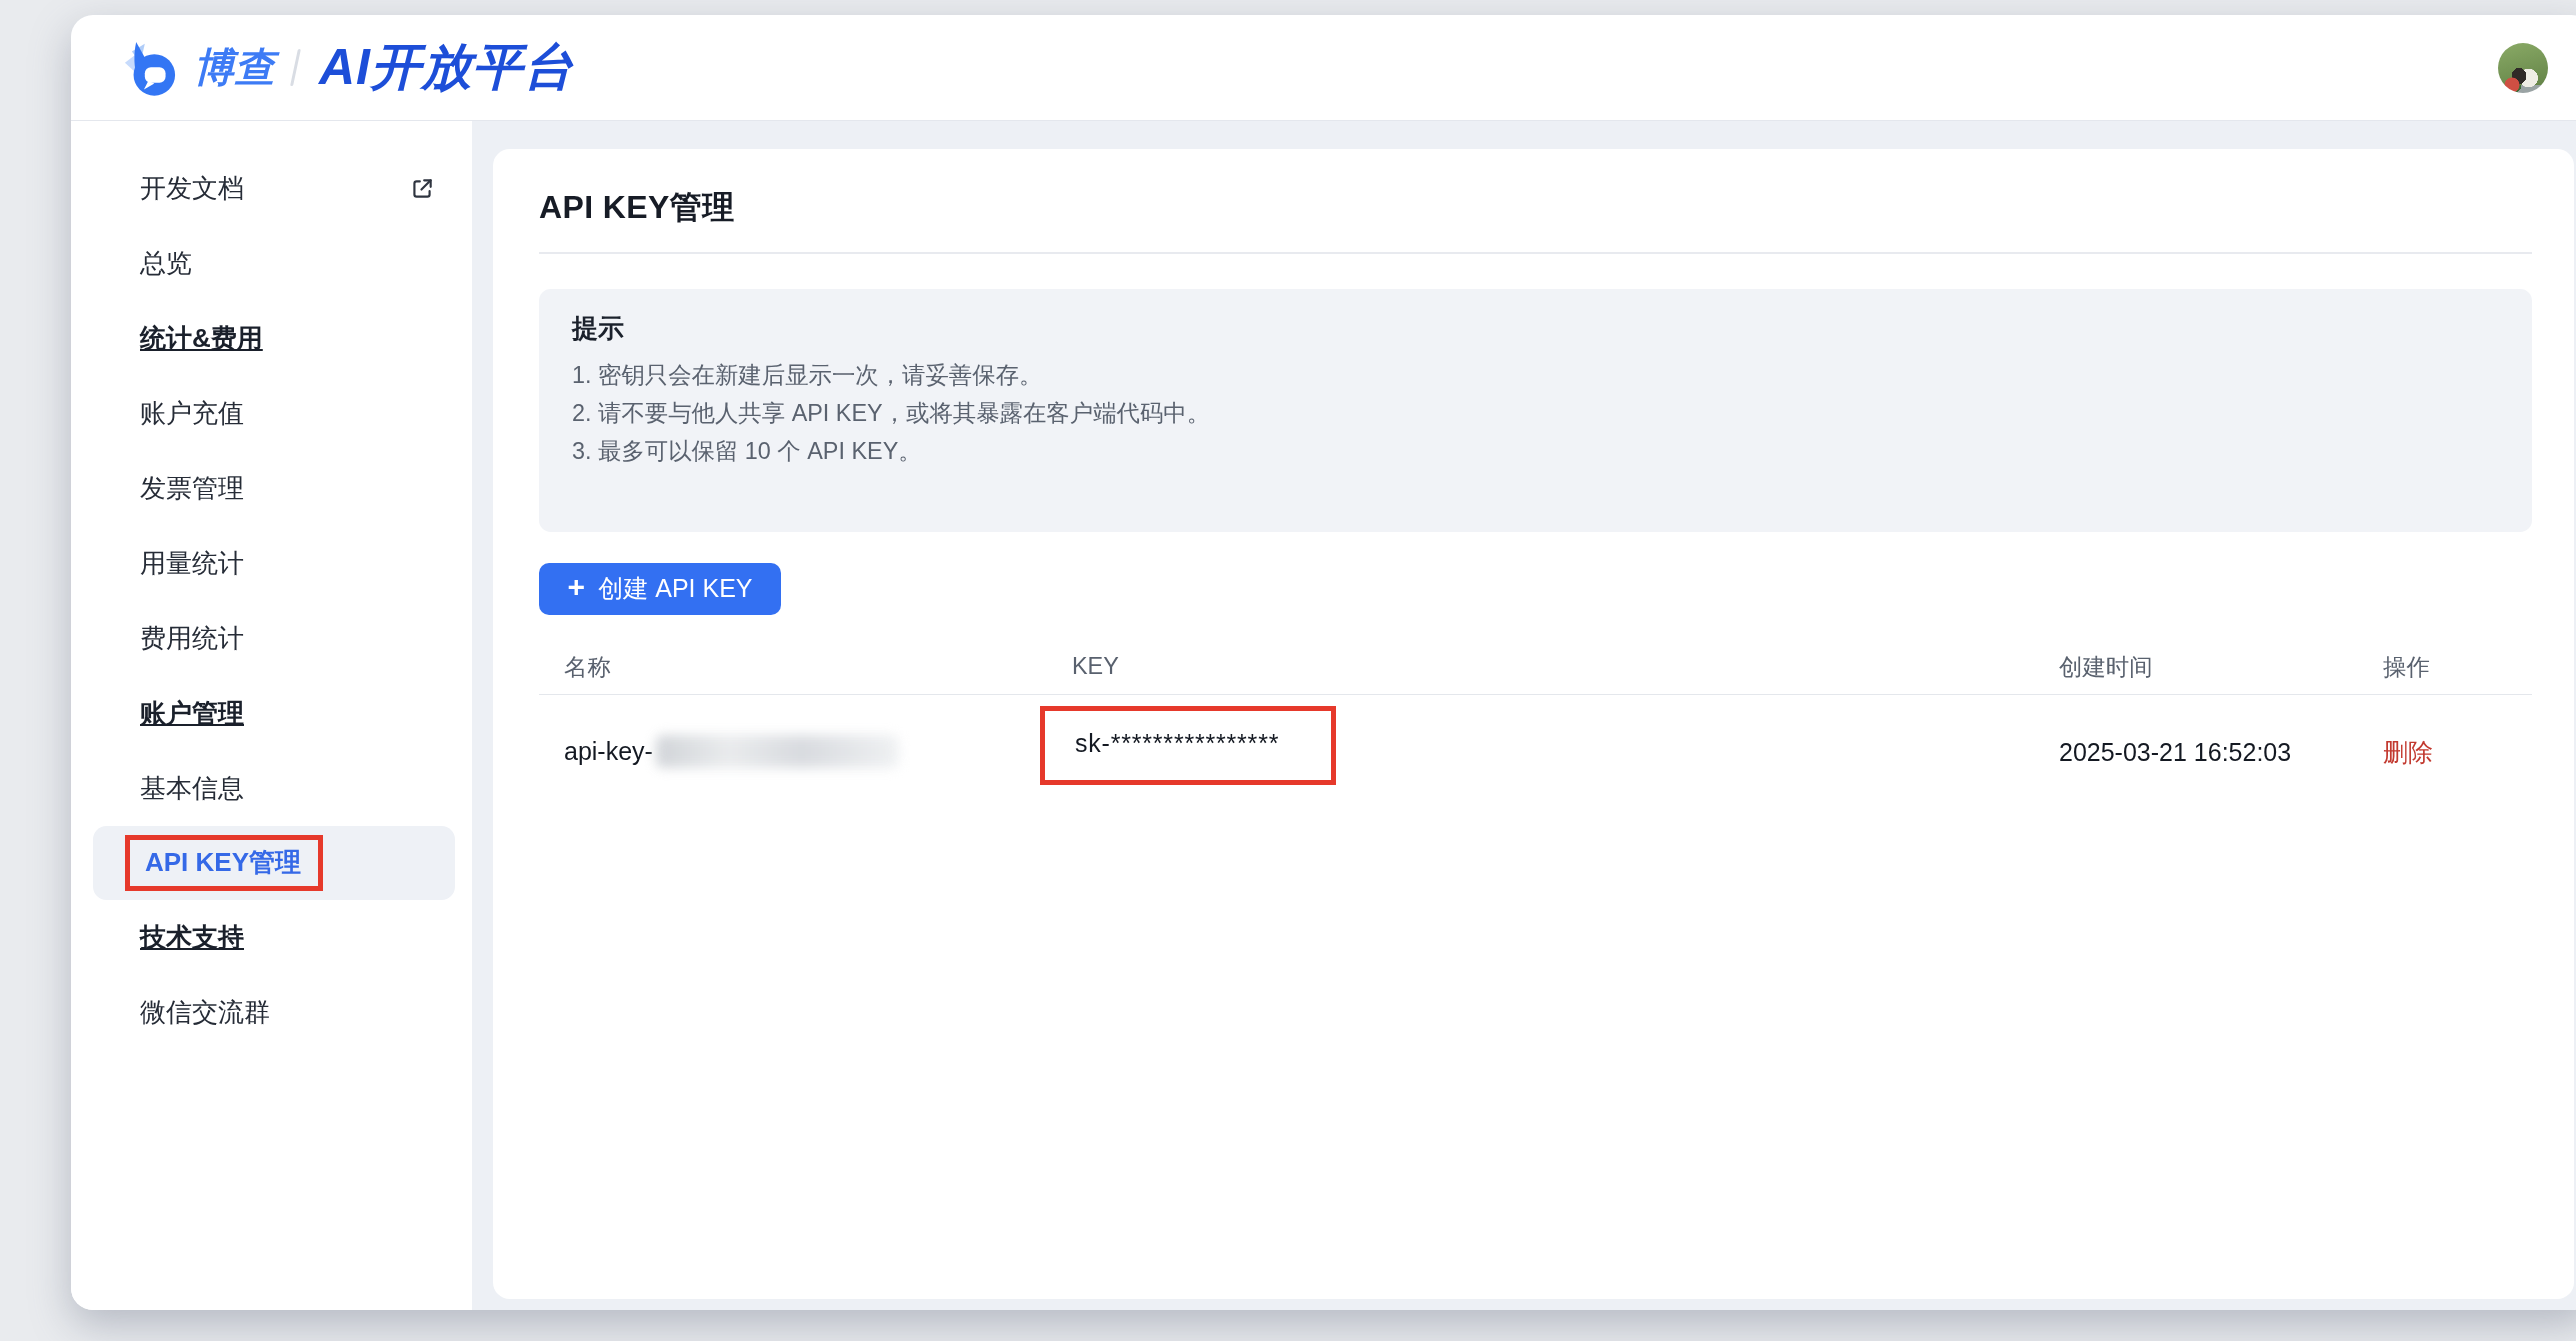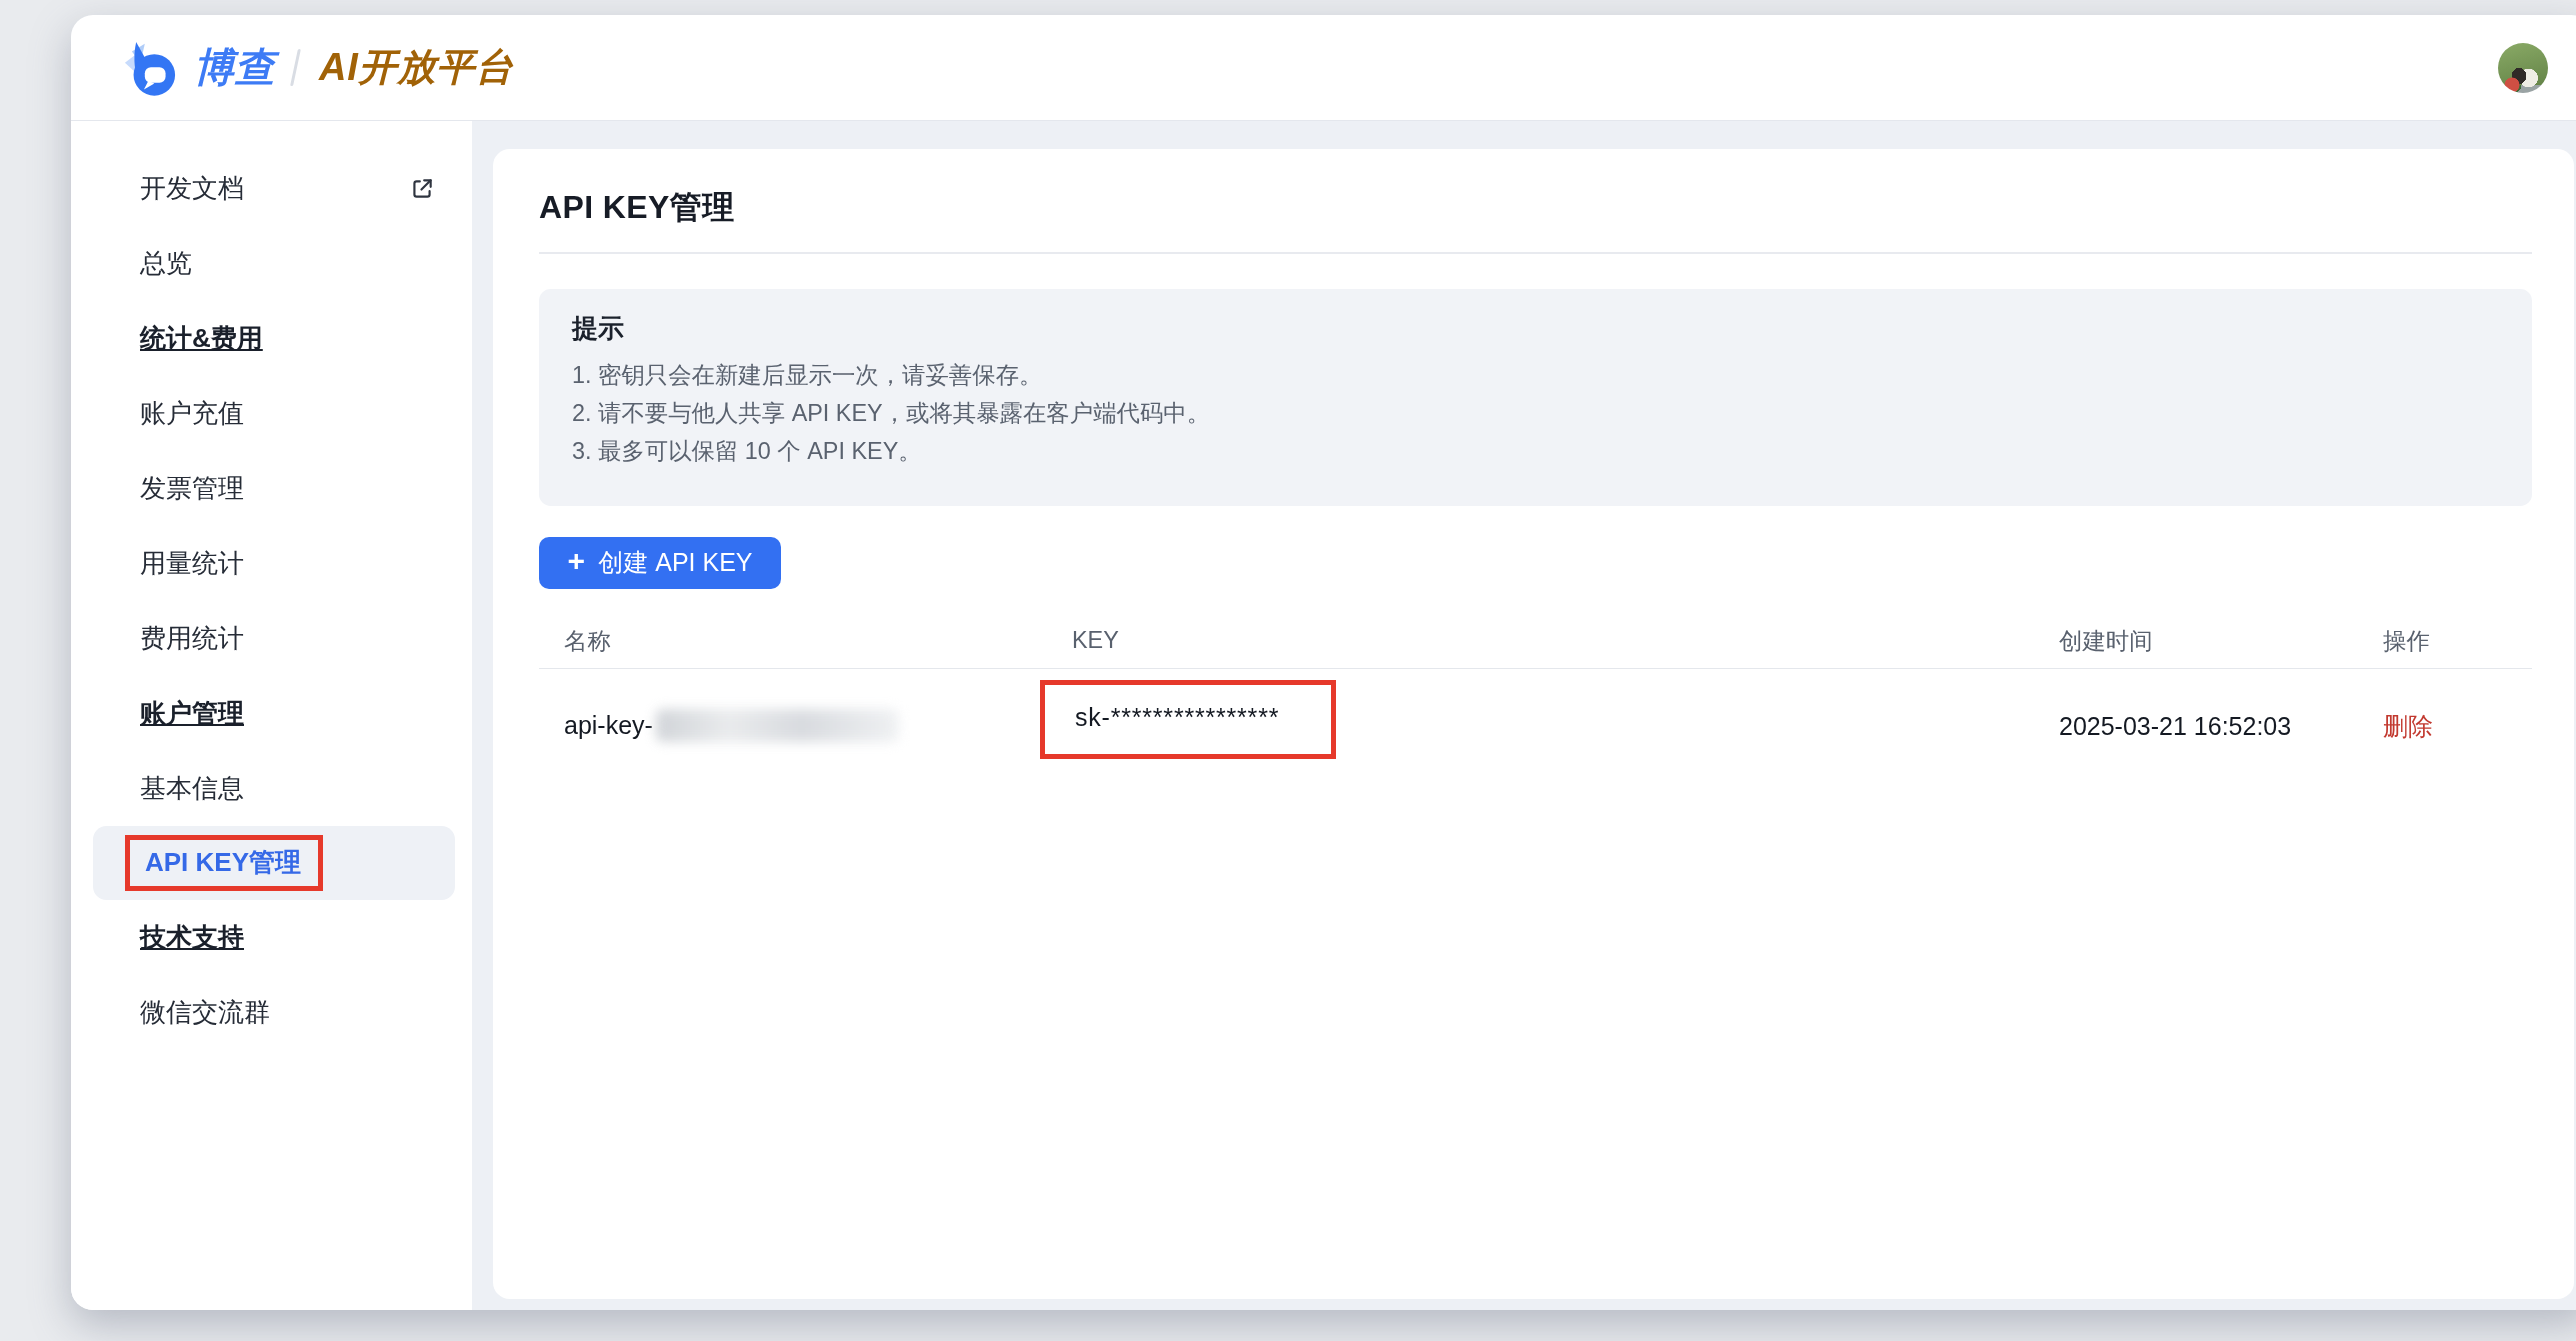--- a/index.html
+++ b/index.html
@@ -17,21 +17,21 @@
   }
   
   .topbar{
     flex:0 0 106px;display:flex;align-items:center;
     padding:0 45px 0 47px;border-bottom:1.7px solid #e4e7ed;box-sizing:border-box;
   }
   .brand{display:flex;align-items:center;}
   .logo-icon{width:64px;height:64px;margin-right:11.7px;}
   .brand-name{color:#3d7bf5;font-size:40px;font-weight:800;font-style:italic;letter-spacing:0.8px;}
   .brand-divider{width:3.3px;height:37px;background:#d9dde4;transform:skewX(-12deg);margin:0 22px 0 18.4px;border-radius:1.7px;}
-  .brand-platform{color:#a16207;font-size:38px;font-weight:800;font-style:italic;letter-spacing:0.8px;}
+  .brand-platform{color:#1d4ed8;font-size:50px;font-weight:800;font-style:italic;letter-spacing:0.8px;}
   .avatar{
     margin-left:auto;width:50px;height:50px;border-radius:50%;cursor:pointer;
     background:
       radial-gradient(circle at 28% 84%, #cf4f43 0 13%, transparent 14%),
       radial-gradient(ellipse 27% 18% at 30% 88%, #3f6b35 0 60%, transparent 61%),
       radial-gradient(ellipse 24% 27% at 42% 66%, #2f2a27 0 60%, transparent 61%),
       radial-gradient(ellipse 31% 31% at 61% 70%, #efede5 0 60%, transparent 61%),
       linear-gradient(0deg, #9aa3a4 0 16%, transparent 16%),
       linear-gradient(165deg, #8aaa66, #5f7f44);
   }
@@ -57,21 +57,21 @@
     flex:1;background:#edf0f5;min-width:0;box-sizing:border-box;
     padding:28px 19px 11px 21px;
   }
   .card{
     background:#fff;border-radius:16.7px;height:100%;box-sizing:border-box;
     padding:37px 42px 0 46px;overflow:hidden;
   }
   .page-title{margin:0;font-size:32px;font-weight:bold;color:#171c26;letter-spacing:0.4px;}
   .title-divider{height:1.7px;background:#e8eaef;margin-top:22px;}
   .tips{
-    margin-top:35px;background:#f1f3f7;border-radius:11.7px;height:217px;box-sizing:border-box;
+    margin-top:35px;background:#f1f3f7;border-radius:11.7px;height:243px;box-sizing:border-box;
     padding:22px 33px;
   }
   .tips-title{font-size:26px;font-weight:bold;color:#1b212c;margin-bottom:10px;}
   .tips-item{font-size:23.4px;color:#5a626f;line-height:38px;}
   .create-btn{
     margin-top:31px;display:inline-flex;align-items:center;gap:13.4px;
     height:52px;padding:0 28.4px;border:none;border-radius:10px;cursor:pointer;
     background:#3370f2;color:#ffffff;font-size:25px;
     font-family:"Liberation Sans","DejaVu Sans",sans-serif;
   }

